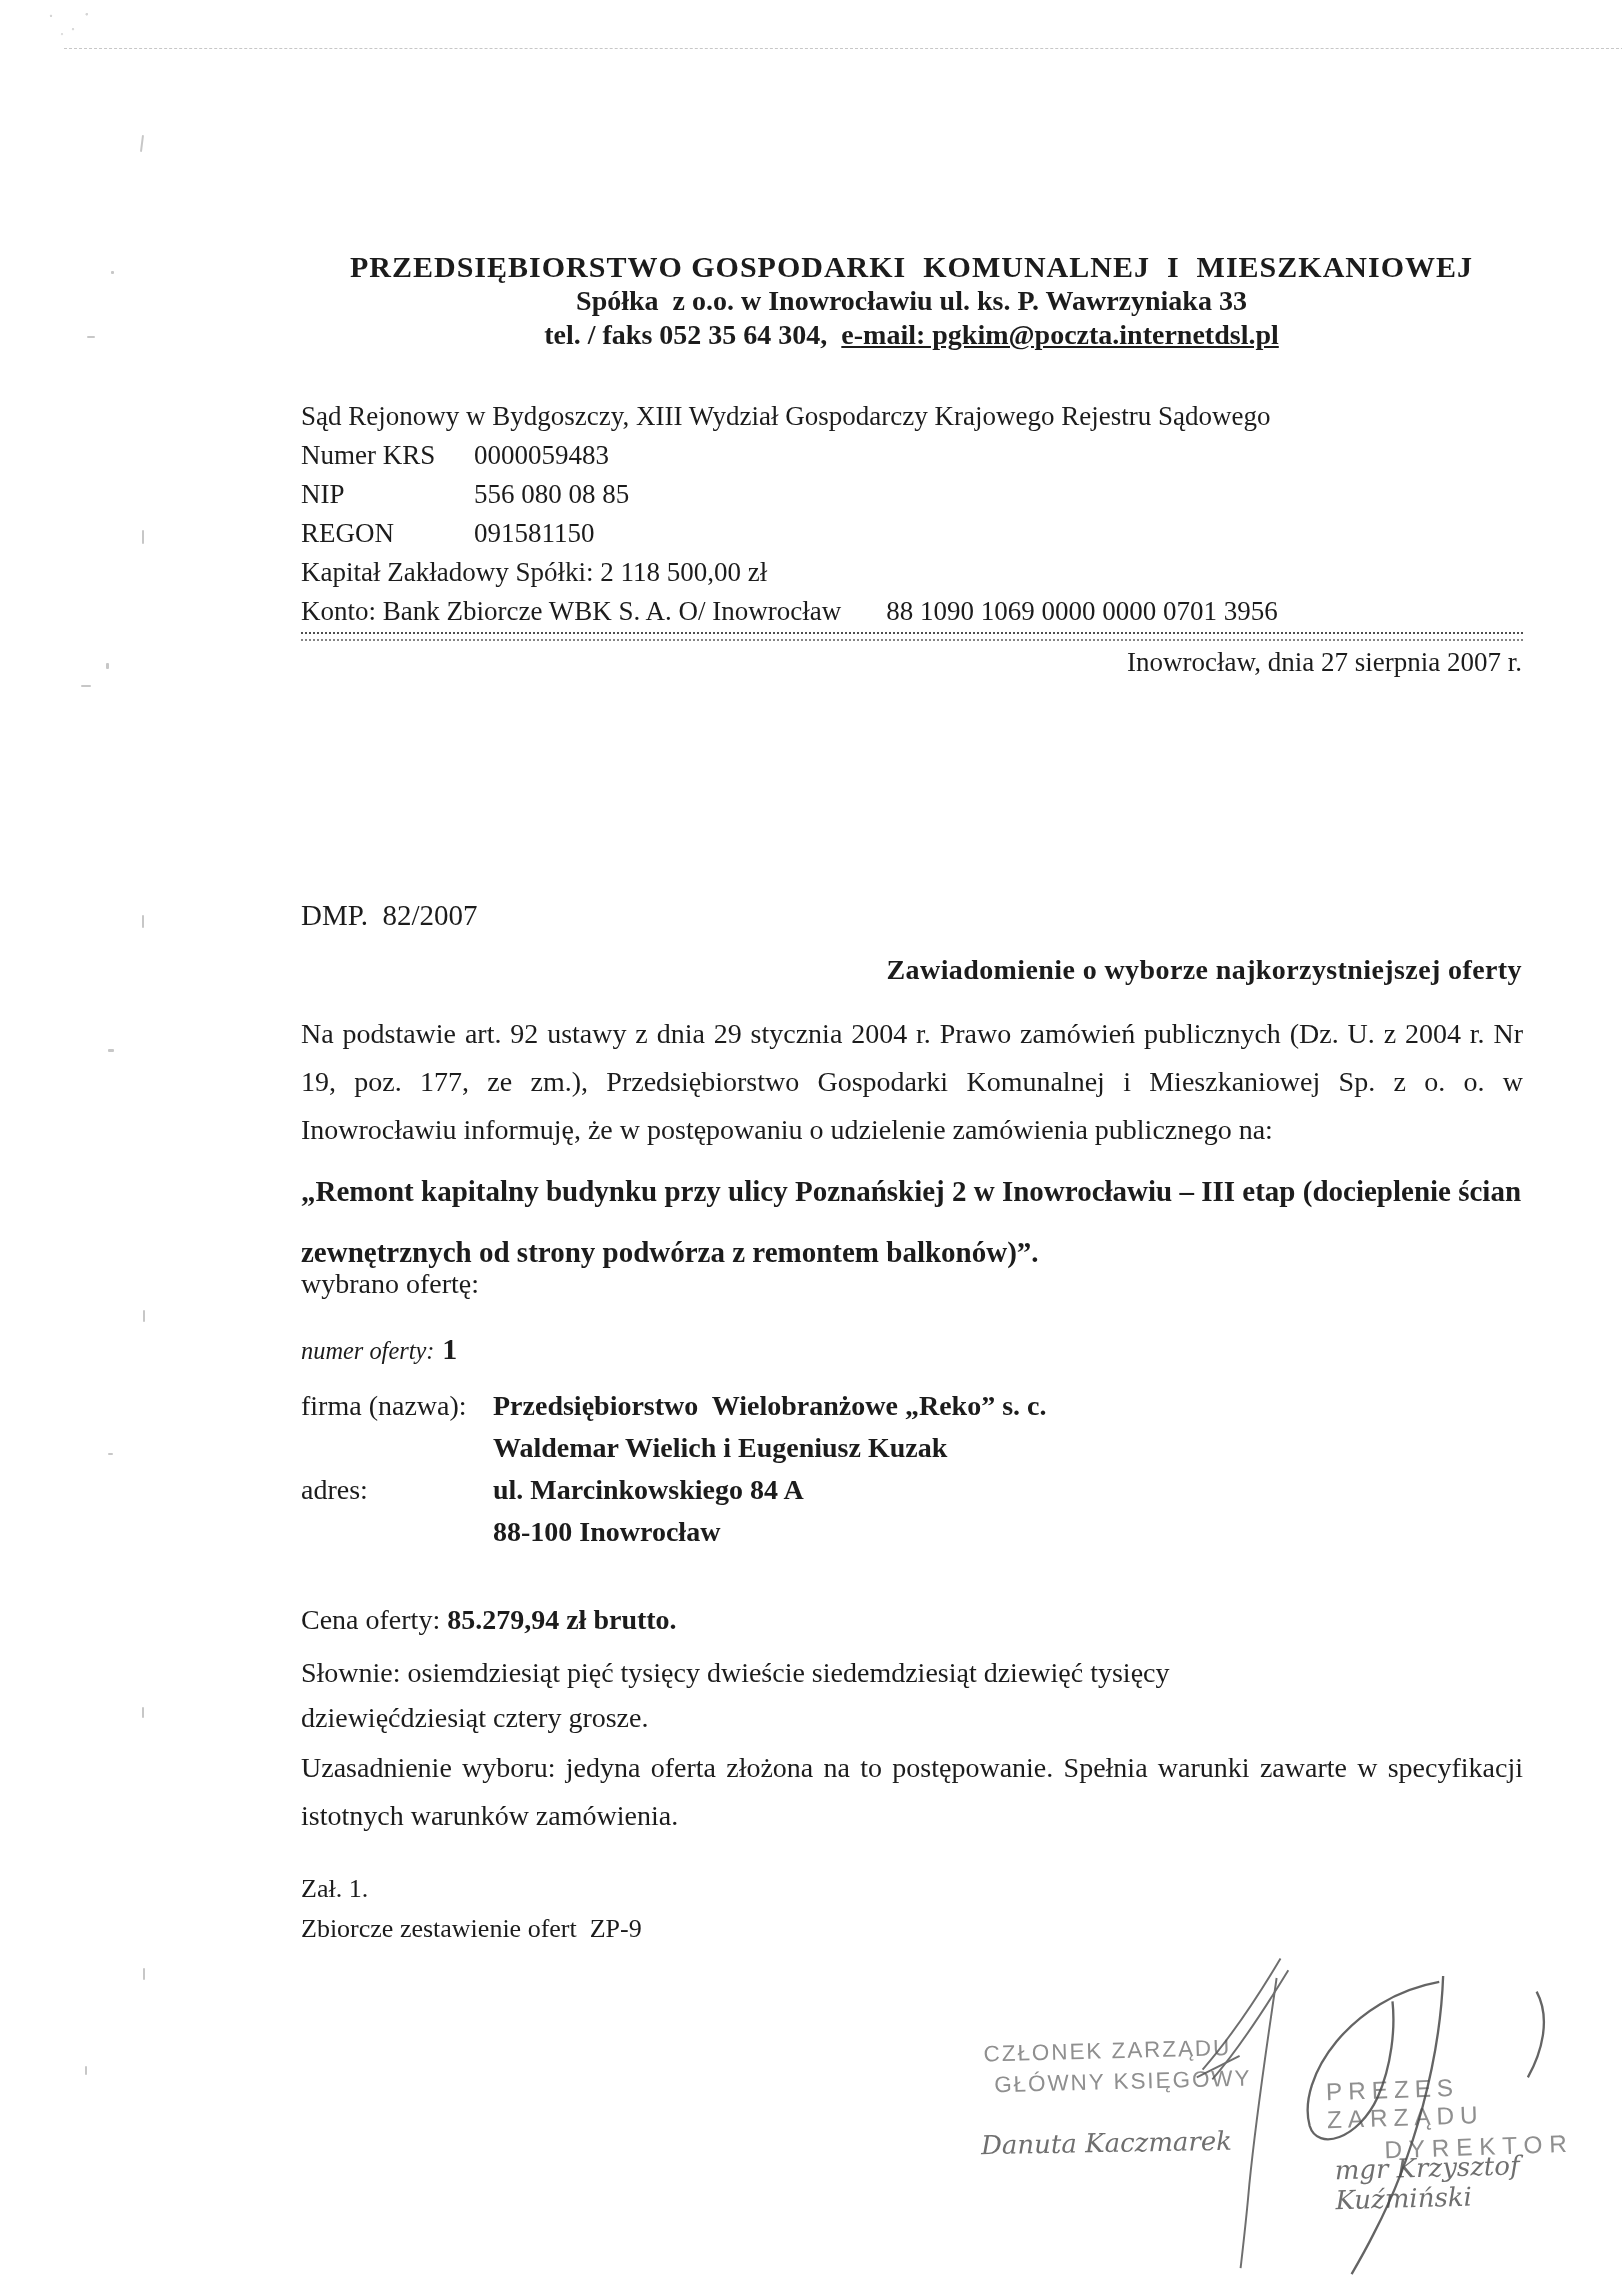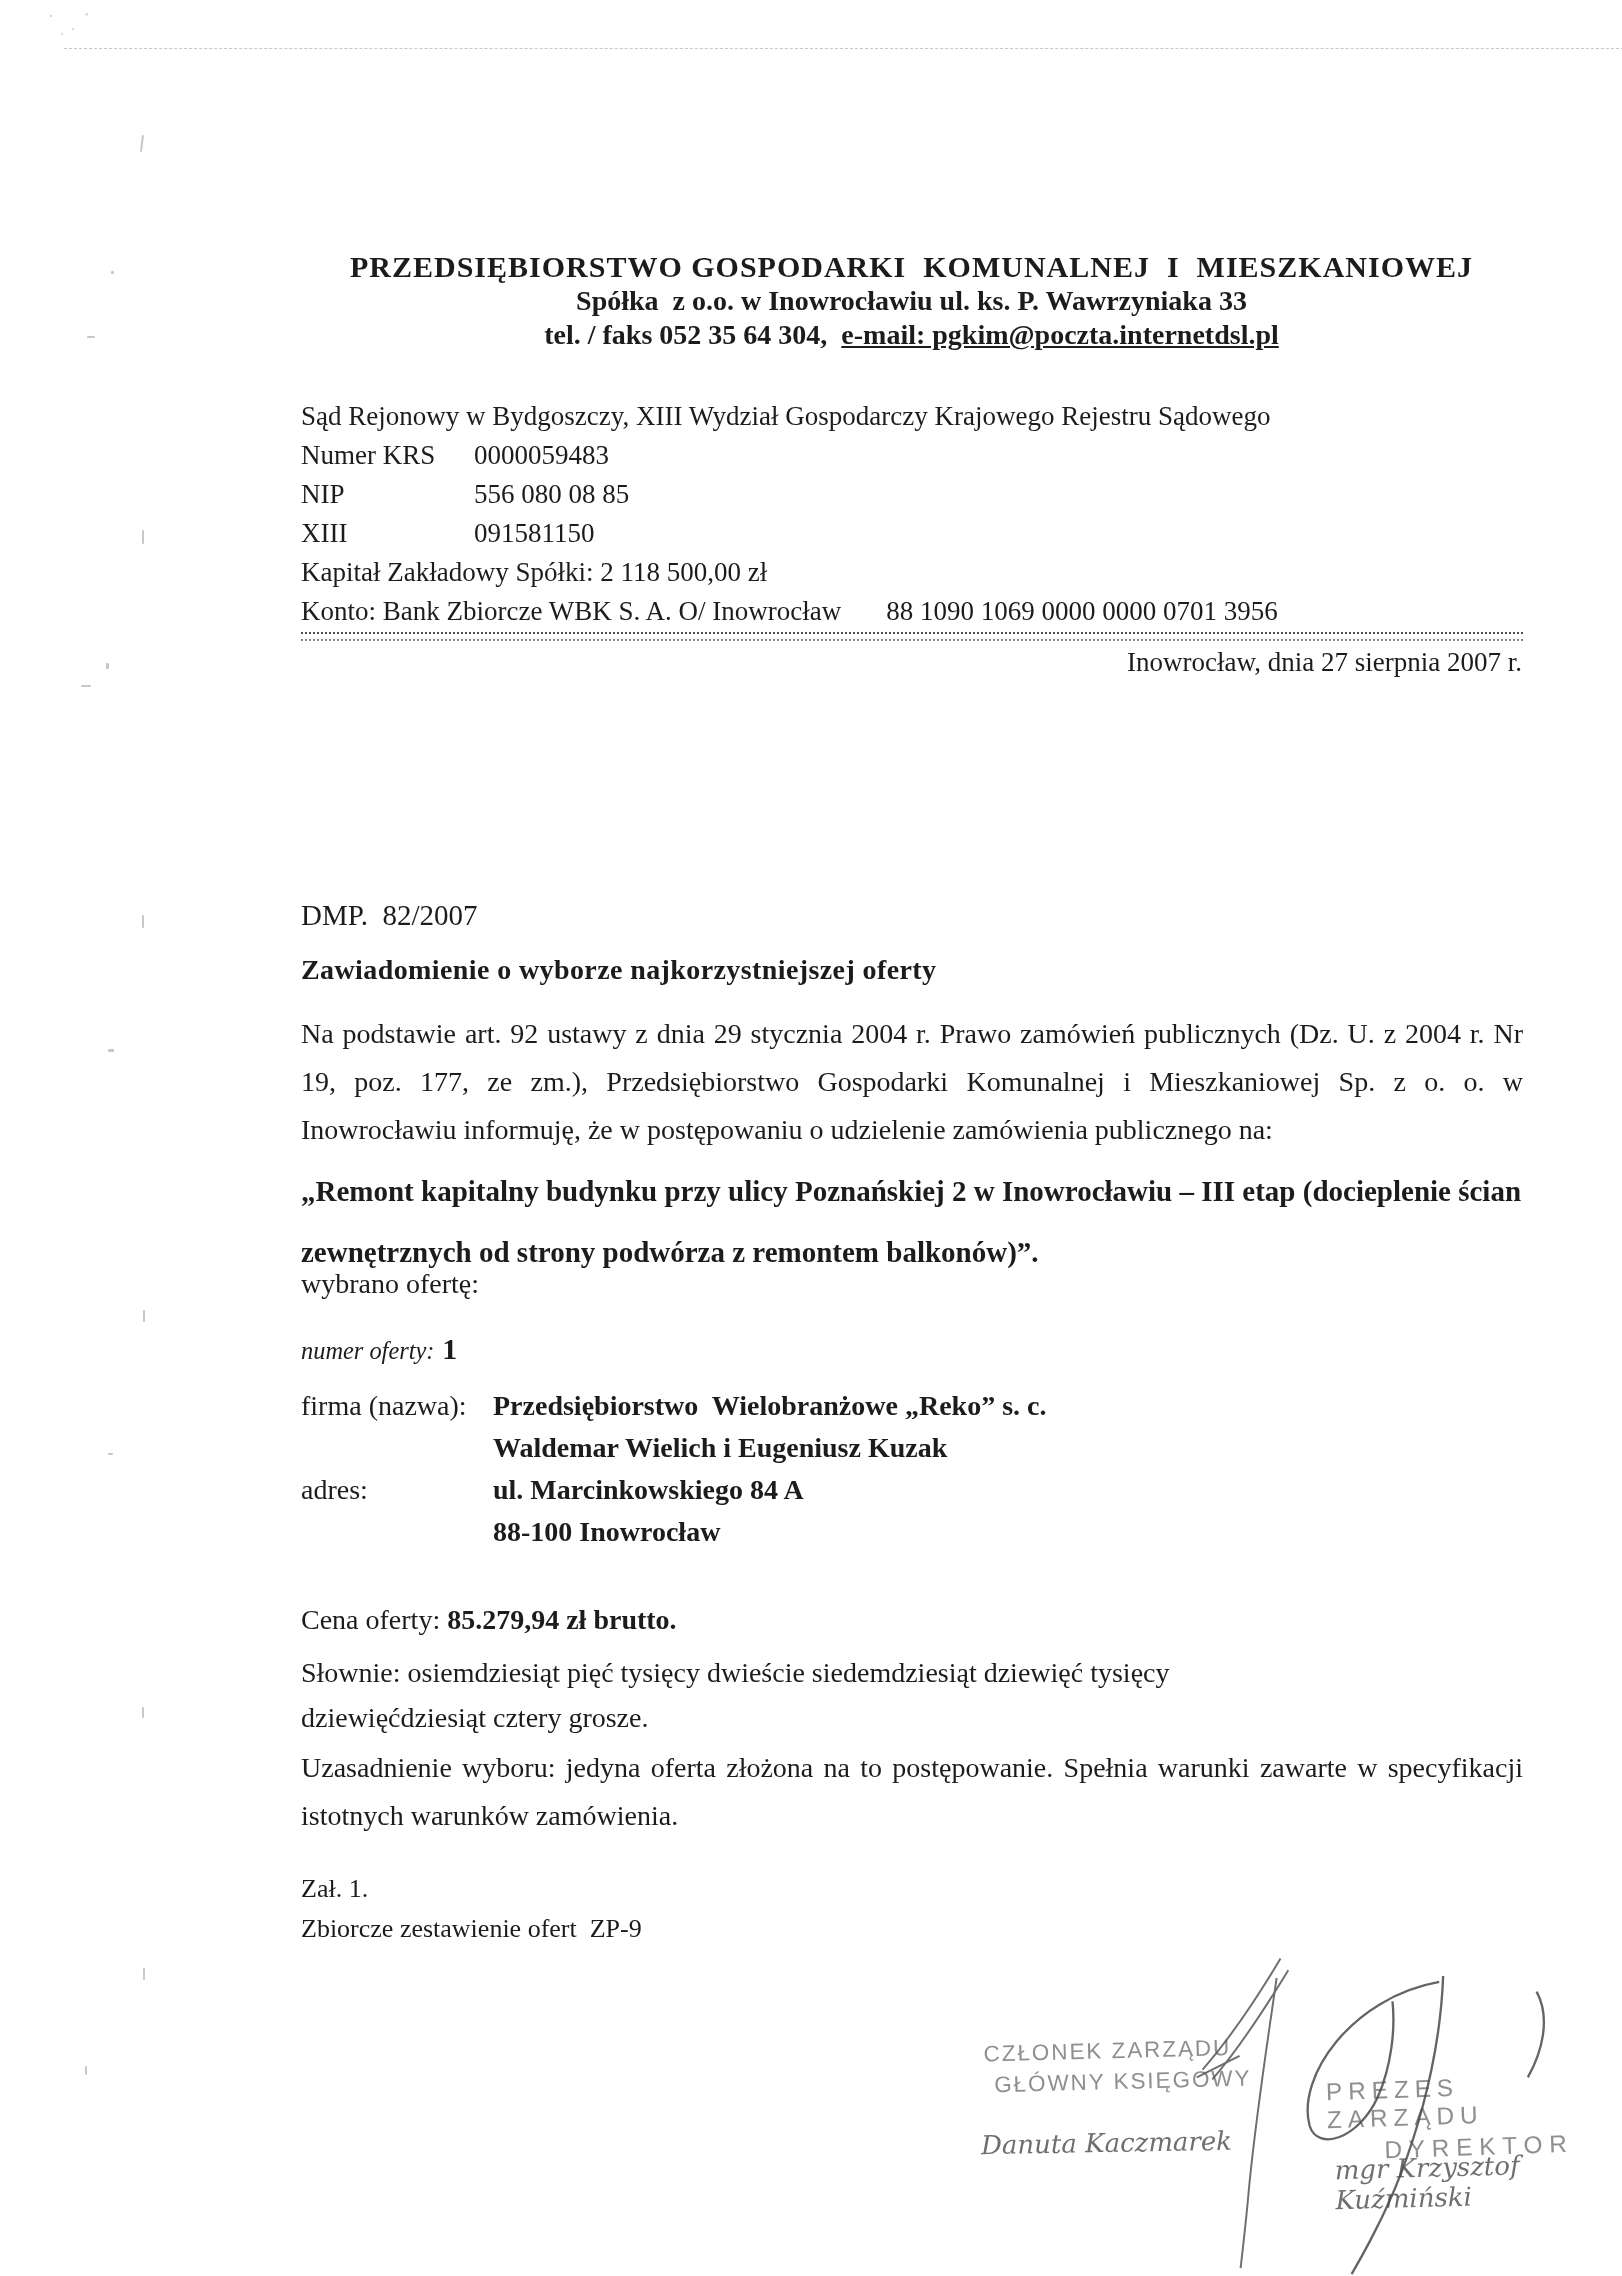--- a/index.html
+++ b/index.html
@@ -37,21 +37,21 @@
   .reg-label{display:inline-block;width:173px;}
   .acct{display:inline-block;margin-left:45px;}
 
   
   .dotline{top:632px;left:271px;width:1222px;height:4.9px;
     border-top:2.9px dotted #3d3d3d;border-bottom:2px dotted #7a7a7a;opacity:.9;}
   .dateline{top:647px;left:271px;width:1221px;text-align:right;font-size:27px;}
 
   
   .ref{top:899px;left:271px;font-size:29px;}
-  .title{top:954px;left:271px;width:1221px;text-align:left;font-weight:bold;font-size:28px;letter-spacing:0.4px;}
+  .title{top:954px;left:271px;width:1221px;text-align:right;font-weight:bold;font-size:28px;letter-spacing:0.4px;}
   .intro{top:1010px;left:271px;width:1222px;font-size:28px;line-height:48px;text-align:justify;}
   .subject{top:1161px;left:271px;width:1222px;font-weight:bold;font-size:29px;line-height:61px;}
   .chosen{top:1268px;left:271px;font-size:28px;}
   .offnum{top:1332px;left:271px;font-size:24.4px;}
   .offnum .lbl{font-style:italic;}
   .offnum .val{font-weight:bold;font-size:30px;font-style:normal;margin-left:7.8px;}
   .firm{top:1385px;left:271px;width:1229px;font-size:28px;line-height:42px;
     display:grid;grid-template-columns:192px auto;}
   .firm .val{font-weight:bold;}
   .price{top:1604px;left:271px;font-size:28px;}
@@ -97,21 +97,21 @@
   <div class="abs header">
     <div class="h1 pre">PRZEDSIĘBIORSTWO GOSPODARKI  KOMUNALNEJ  I  MIESZKANIOWEJ</div>
     <div class="h2 pre">Spółka  z o.o. w Inowrocławiu ul. ks. P. Wawrzyniaka 33</div>
     <div class="h3"><span class="pre">tel. / faks 052 35 64 304,  </span><span class="email">e-mail: pgkim@poczta.internetdsl.pl</span></div>
   </div>
 
   <div class="abs registry">
     <div>Sąd Rejonowy w Bydgoszczy, XIII Wydział Gospodarczy Krajowego Rejestru Sądowego</div>
     <div><span class="reg-label">Numer KRS</span><span>0000059483</span></div>
     <div><span class="reg-label">NIP</span><span>556 080 08 85</span></div>
-    <div><span class="reg-label">XIII</span><span>091581150</span></div>
+    <div><span class="reg-label">REGON</span><span>091581150</span></div>
     <div>Kapitał Zakładowy Spółki: 2 118 500,00 zł</div>
     <div><span>Konto: Bank Zbiorcze WBK S. A. O/ Inowrocław</span><span class="acct">88 1090 1069 0000 0000 0701 3956</span></div>
   </div>
 
   <div class="abs dotline"></div>
 
   <div class="abs dateline">Inowrocław, dnia 27 sierpnia 2007 r.</div>
 
   <div class="abs ref pre">DMP.  82/2007</div>
 

